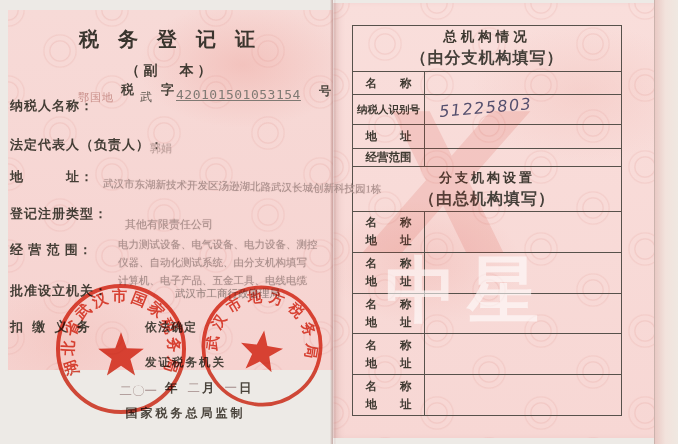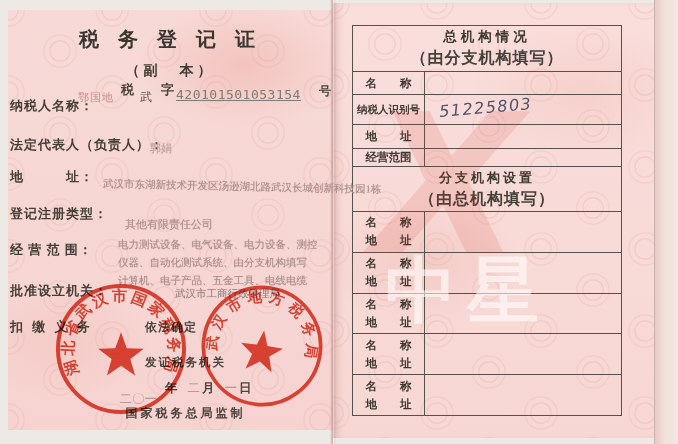--- a/index.html
+++ b/index.html
@@ -5,21 +5,21 @@
   html,body{margin:0;padding:0;background:#d8d4cf;}
   *{box-sizing:border-box;}
   .scan{
     position:relative;width:678px;height:444px;overflow:hidden;
     background:#edeae6;
     font-family:"Liberation Serif","DejaVu Serif",serif;
   }
   
   .page{position:absolute;}
   .page-left{
-    left:8px;top:10px;width:325px;height:420px;
+    left:8px;top:10px;width:325px;height:360px;
     background:
       radial-gradient(150px 90px at 235px 55px, rgba(238,168,160,.45), transparent 70%),
       radial-gradient(130px 85px at 55px 330px, rgba(240,180,172,.30), transparent 70%),
       linear-gradient(180deg,#f7dad7,#f6d3d0);
   }
   .page-right{
     left:333px;top:3px;width:321px;height:435px;
     background:
       radial-gradient(140px 90px at 90px 260px, rgba(236,164,156,.30), transparent 70%),
       radial-gradient(160px 100px at 250px 90px, rgba(240,185,178,.35), transparent 70%),
@@ -135,21 +135,21 @@
 
     <div class="abs lbl" style="left:2px;top:272px;">批准设立机关：</div>
     <div class="abs val" style="left:167px;top:277px;font-size:10.5px;color:#9a8884;">武汉市工商行政管理局</div>
 
     <div class="abs lbl" style="left:2px;top:308px;letter-spacing:3px;">扣 缴 义 务</div>
     <div class="abs footer-dark" style="left:137px;top:309px;font-size:12px;letter-spacing:1px;">依法确定</div>
 
     <div class="abs footer-dark" style="left:30px;right:0;top:345px;text-align:center;font-size:11.5px;letter-spacing:2px;">发证税务机关</div>
 
     <div class="abs date-row" style="left:30px;right:0;top:370px;">
-      <span class="d-faint" style="transform:translateY(3px);margin-right:8px;margin-top:8px;">二〇一</span>
+      <span class="d-faint" style="transform:translateY(3px);margin-right:8px;">二〇一</span>
       <span>年</span>
       <span class="d-faint" style="margin-left:10px;">二</span>
       <span style="margin-left:2px;">月</span>
       <span class="d-faint" style="margin-left:10px;">一</span>
       <span style="margin-left:2px;">日</span>
     </div>
 
     <div class="abs footer-dark" style="left:30px;right:0;top:395px;text-align:center;font-size:12px;letter-spacing:3px;">国家税务总局监制</div>
 
     <div class="stamp" style="left:42px;top:268px;width:142px;height:142px;">

